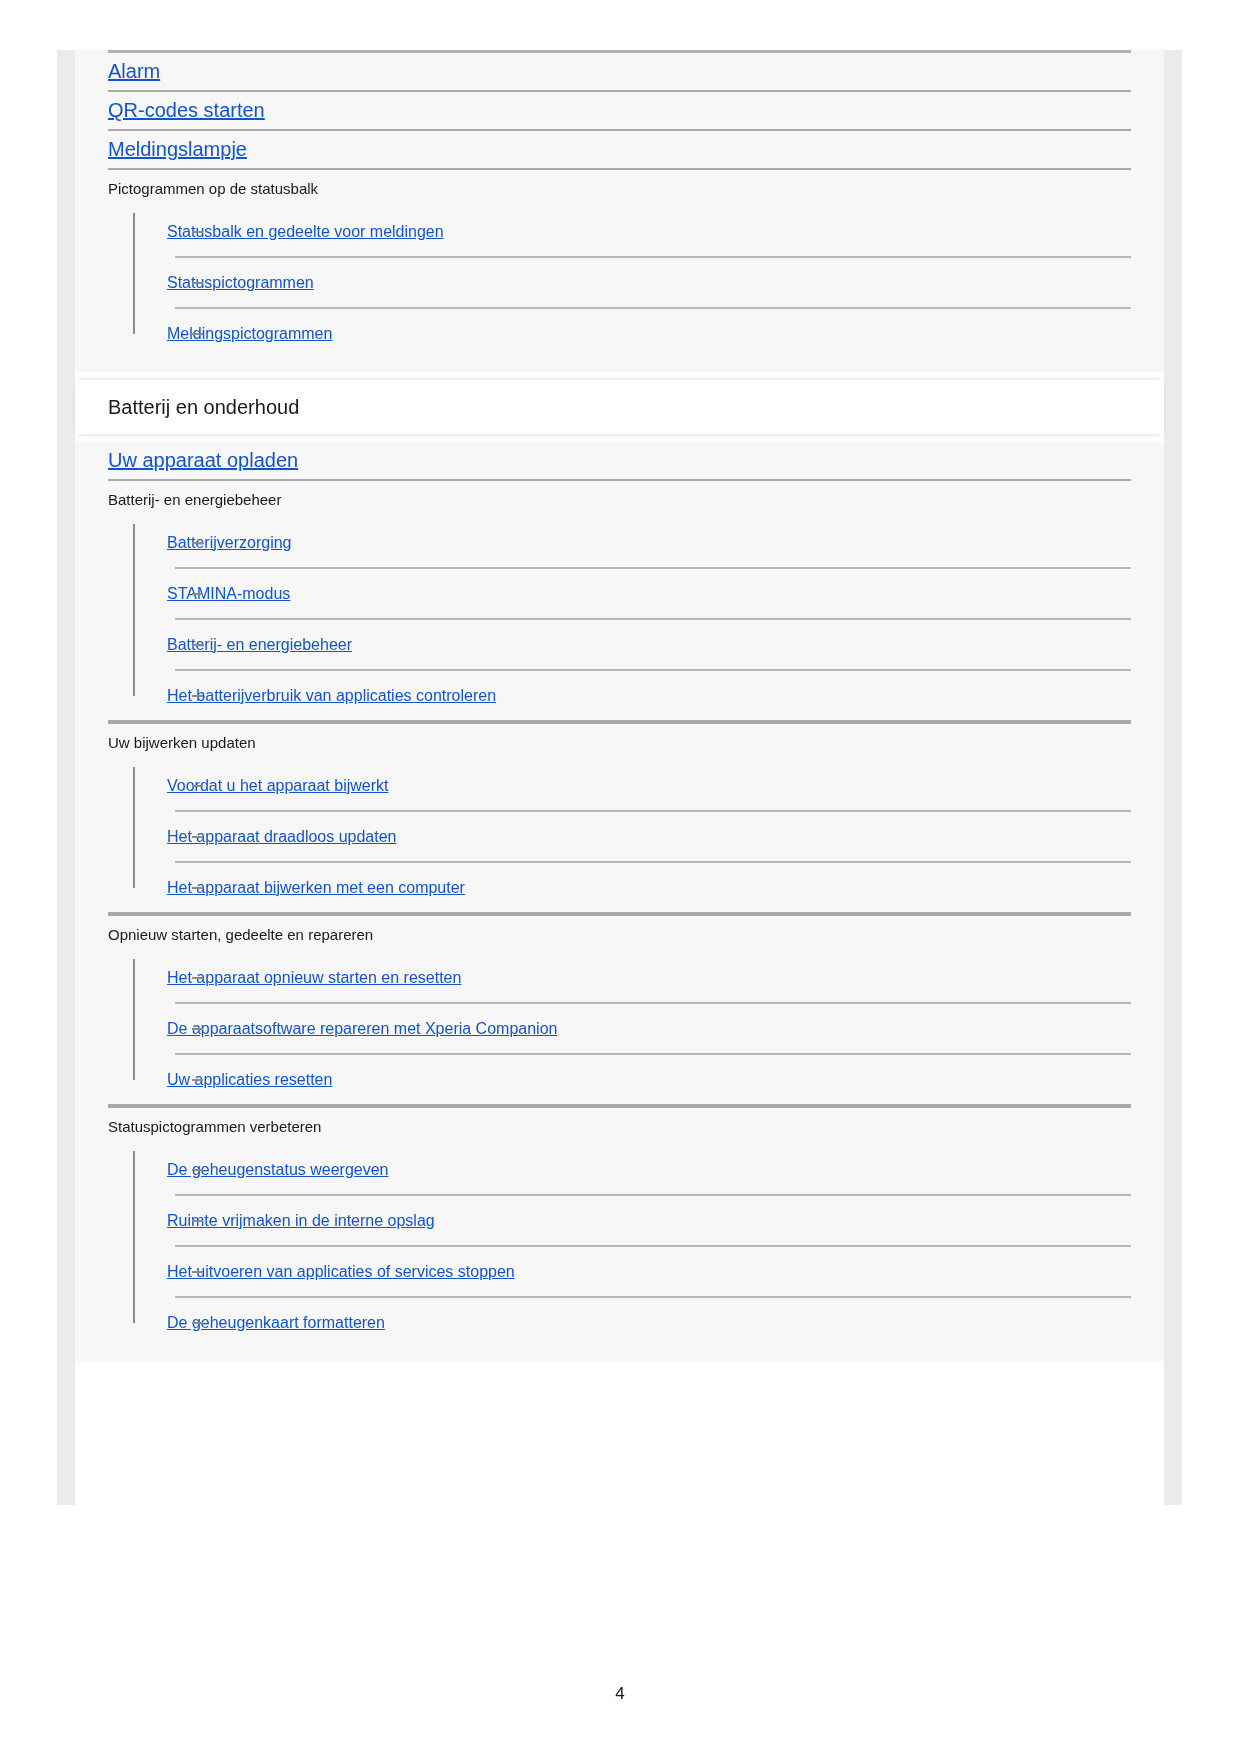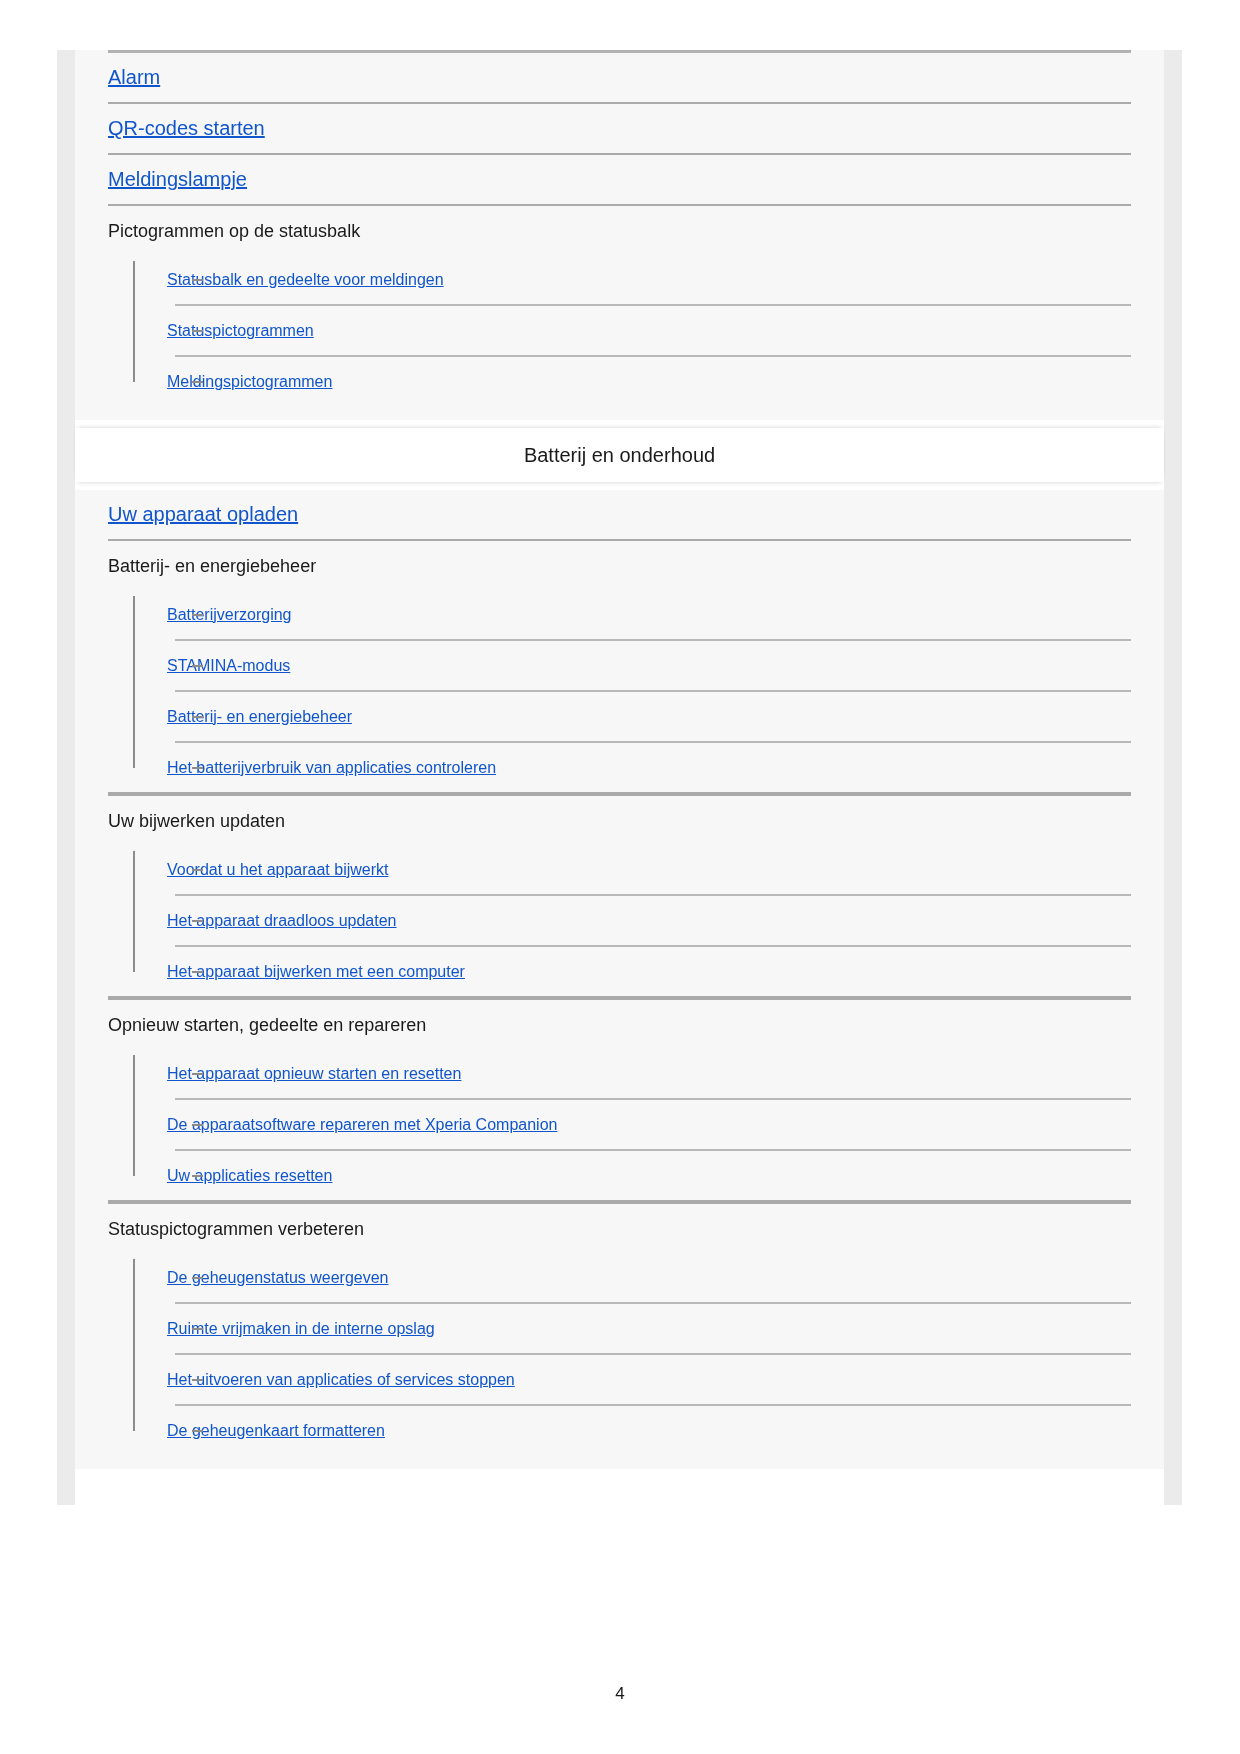--- a/index.html
+++ b/index.html
@@ -62,21 +62,21 @@
     margin: 0 33px 0 33px;
   }
 
   
   .row {
     position: relative;
     padding: 0 33px;
     box-sizing: border-box;
   }
   .row-inner {
-    height: 49px;
+    height: 37px;
     display: flex;
     align-items: center;
     box-sizing: border-box;
   }
   
   .sep-major {
     height: 2px;
     background: #aaaaaa;
     margin: 0 33px;
   }
@@ -96,29 +96,29 @@
 
   
   .lvl1 .label {
     font-size: 20px;
     line-height: 24px;
   }
   .lvl1 a.toc-link { font-size: 20px; }
 
   .heading .label {
     color: #1a1a1a;
-    font-size: 18px;
+    font-size: 15px;
   }
 
   
   .section-head .label {
     color: #1a1a1a;
     font-size: 20px;
   }
-  .section-head .row-inner { height: 54px; justify-content: center; }
+  .section-head .row-inner { height: 54px; }
 
   
   .children {
     position: relative;
     padding-left: 59px;   
     margin: 0 33px;
   }
   
   .children::before {
     content: "";

